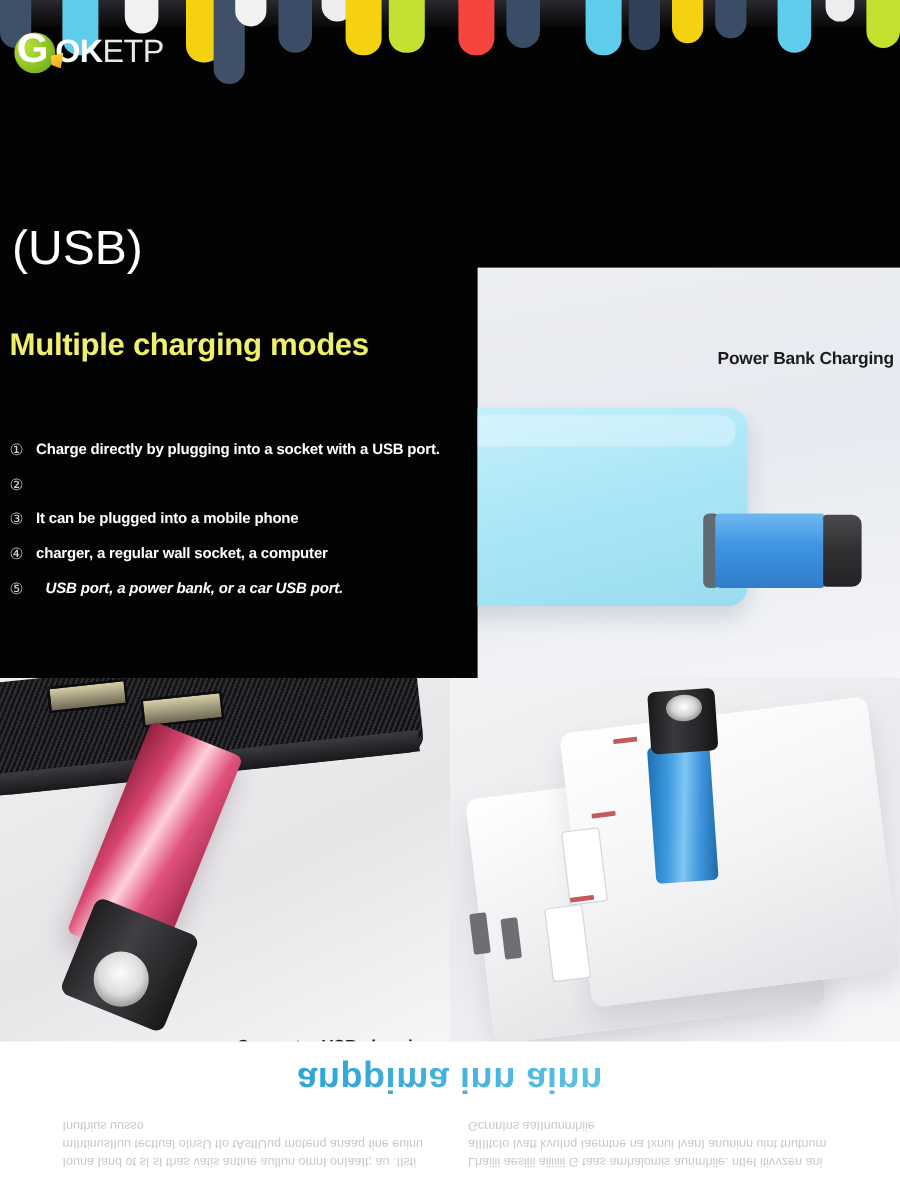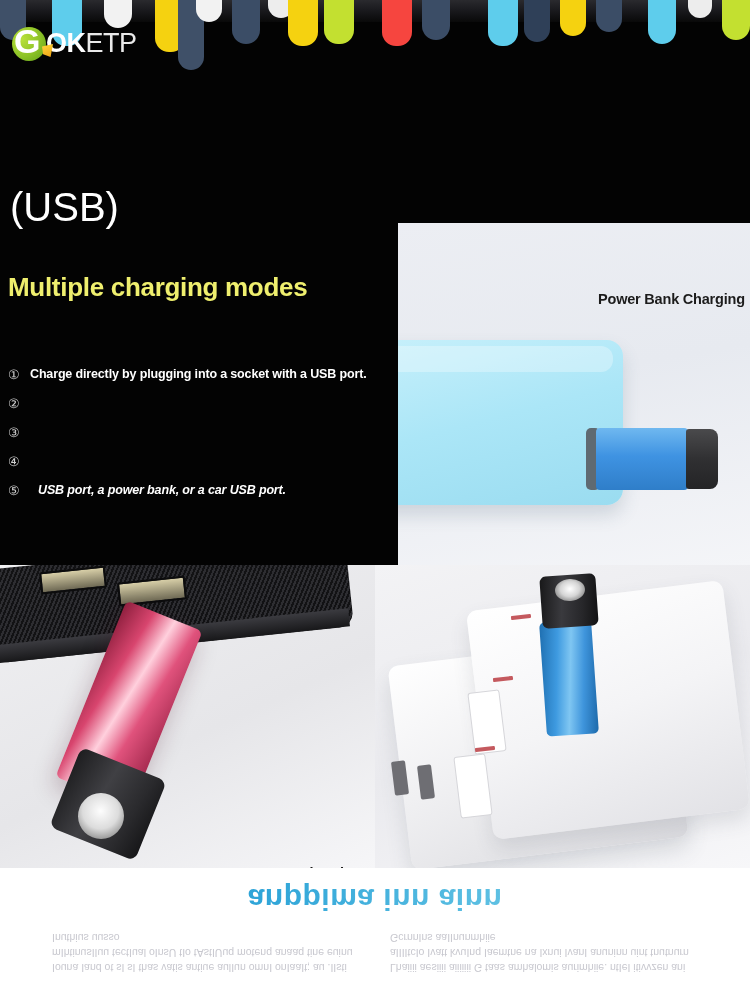--- a/index.html
+++ b/index.html
@@ -300,23 +300,25 @@
       <div class="list-row">
         <div class="list-num">①</div>
         <div class="list-txt">Charge directly by plugging into a socket with a USB port.</div>
       </div>
       <div class="list-row">
         <div class="list-num">②</div>
         <div class="list-txt"></div>
       </div>
       <div class="list-row">
         <div class="list-num">③</div>
+        <div class="list-txt">It can be plugged into a mobile phone</div>
       </div>
       <div class="list-row">
         <div class="list-num">④</div>
+        <div class="list-txt">charger, a regular wall socket, a computer</div>
       </div>
       <div class="list-row" style="height: 0px;"></div>
       <div class="list-row">
         <div class="list-num">⑤</div>
         <div class="list-txt"></div>
       </div>
       <div style="position: absolute; left: 38px; top: 116px; font-size: 12.5px; font-weight: 700; color: rgb(255, 255, 255); line-height: 19px; letter-spacing: -0.15px; white-space: nowrap; font-style: italic;">USB port, a power bank, or a car USB port.</div>
     </div>
 </div>
 

